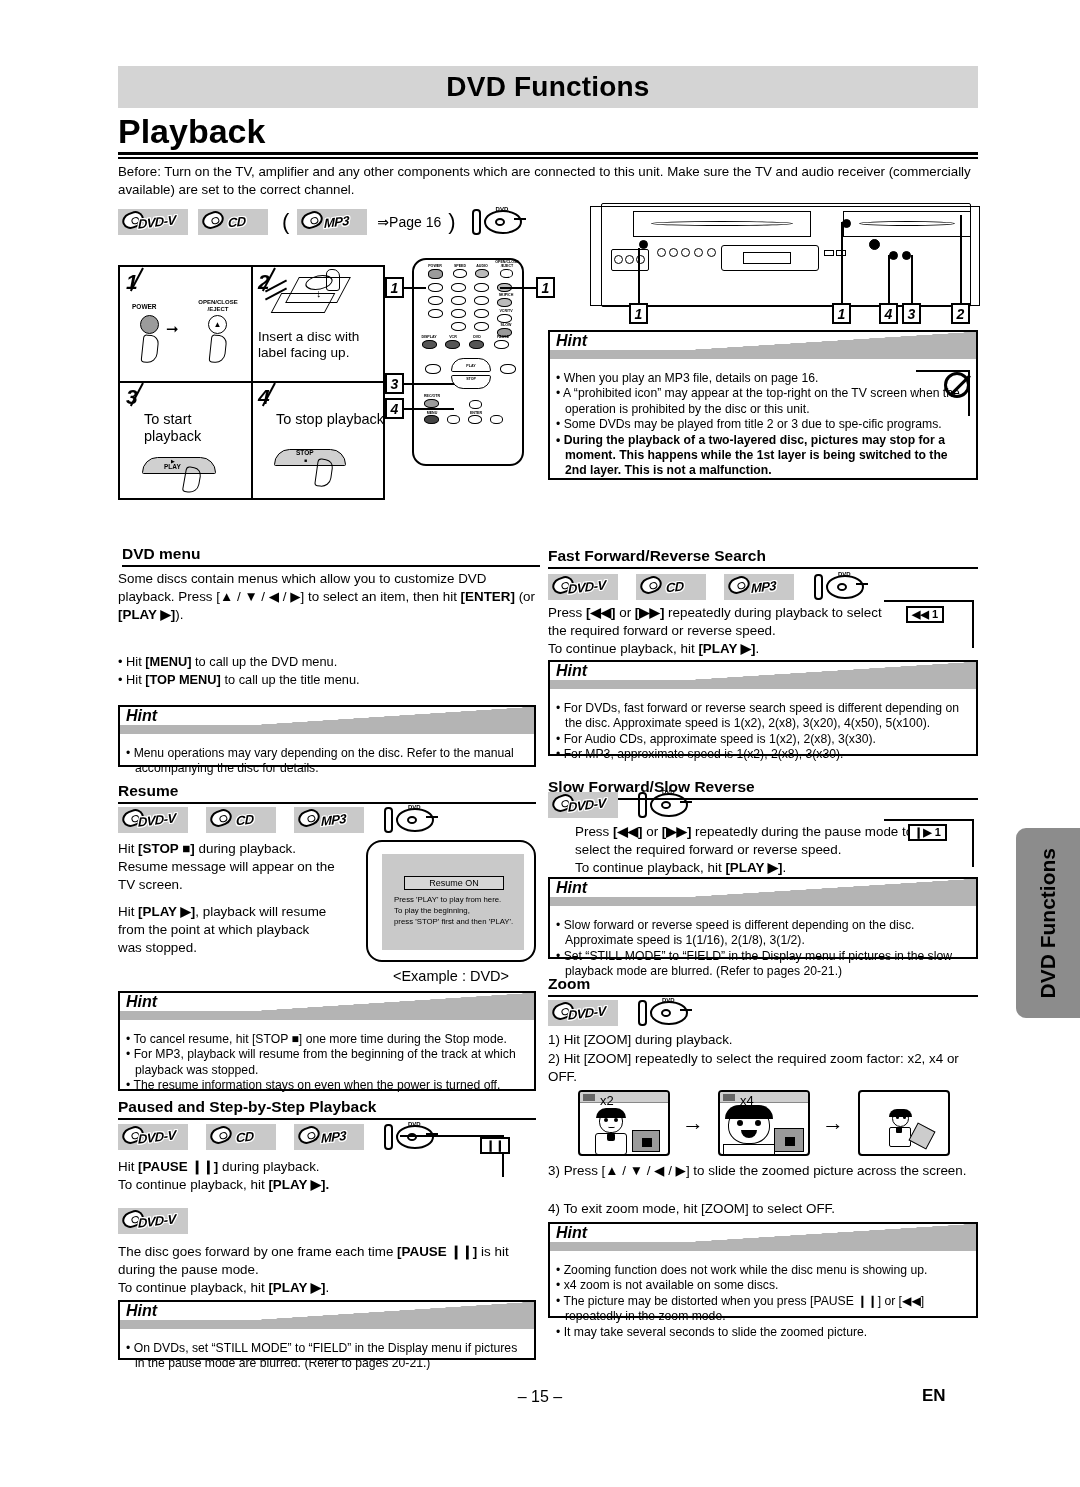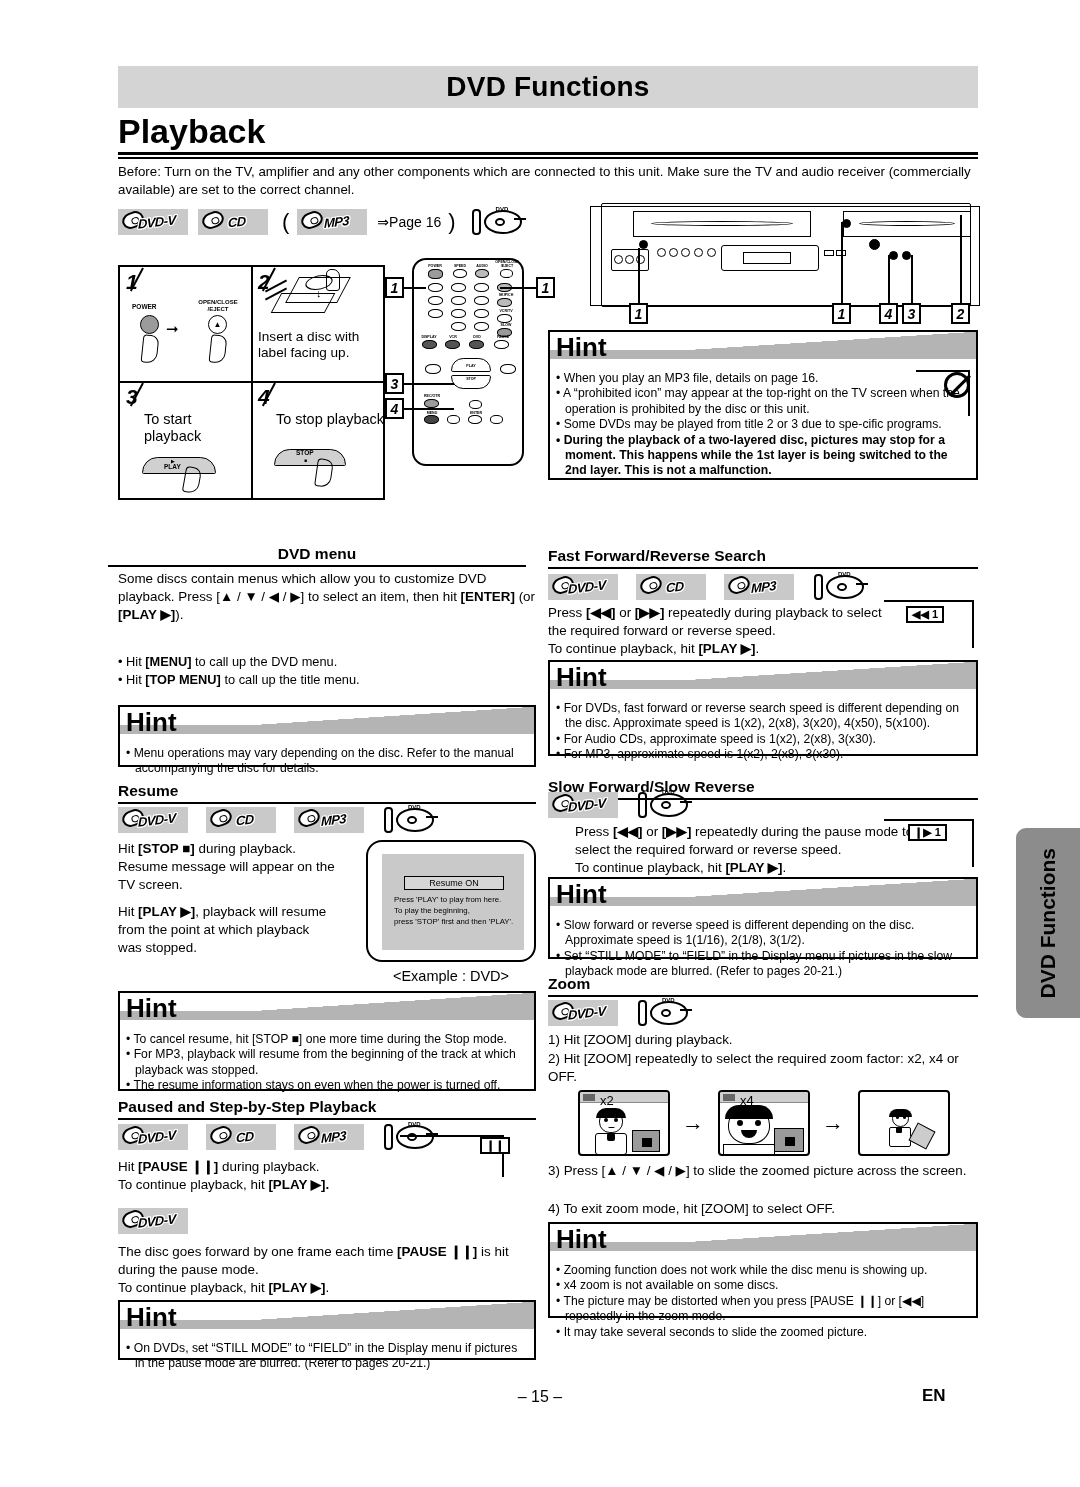--- a/index.html
+++ b/index.html
@@ -95,21 +95,21 @@
   }
   .hint-head .wedge{
     position:absolute; left:0; top:0; width:100%; height:100%;
     background:linear-gradient(to bottom right, transparent 49.4%, #b4b4b4 49.6%);
   }
   .hint-head .wedge2{
     position:absolute; left:0; right:0; bottom:0; height:9px; background:#b4b4b4;
   }
   .hint-head b{
     position:absolute; left:6px; top:0px; z-index:3;
-    font-size:26px; font-weight:bold;
+    font-size:16px; font-style:italic; font-weight:bold;
   }
   .hint-body{ padding:12px 6px 4px 6px; }
   .hint-body ul{ margin:0; padding:0; list-style:none; }
   .hint-body li{
     font-size:12.2px; line-height:1.26; margin-bottom:0px;
     padding-left:9px; text-indent:-9px;
   }
   .hint-body li:before{ content:"• "; }
   .hint-body li.bold{ font-weight:bold; }
 
@@ -410,21 +410,21 @@
     </div>
 
     <div style="position:absolute;right:6px;top:40px;width:26px;height:26px;border:3px solid #000;border-radius:50%;">
       <div style="position:absolute;left:-1px;top:9px;width:28px;height:3px;background:#000;transform:rotate(-45deg);"></div>
     </div>
     <div class="lead" style="right:6px;top:38px;width:54px;"></div>
     <div class="leadv" style="right:6px;top:38px;height:46px;"></div>
   </div>
 
 
-  <div class="sec-h" style="position:absolute;left:108px;top:545px;width:418px;text-align:center;">DVD menu</div>
+  <div class="sec-h" style="position:absolute;left:122px;top:545px;width:418px;">DVD menu</div>
   <div class="body-t" style="position:absolute;left:118px;top:570px;width:418px;">
     <span>Some discs contain menus which allow you to customize DVD playback. Press [</span><span>▲ / ▼ / ◀ / ▶</span><span>] to select an item, then hit </span><b>[ENTER]</b><span> (or </span><b>[PLAY ▶]</b><span>).</span>
   </div>
 
   <div style="position:absolute;left:118px;top:653px;width:418px;font-size:12.8px;line-height:1.38;">
     <div>• <span>Hit </span><b>[MENU]</b><span> to call up the DVD menu.</span></div>
     <div>• <span>Hit </span><b>[TOP MENU]</b><span> to call up the title menu.</span></div>
   </div>
 
   <div class="hint" style="left:118px;top:705px;width:418px;height:62px;">

